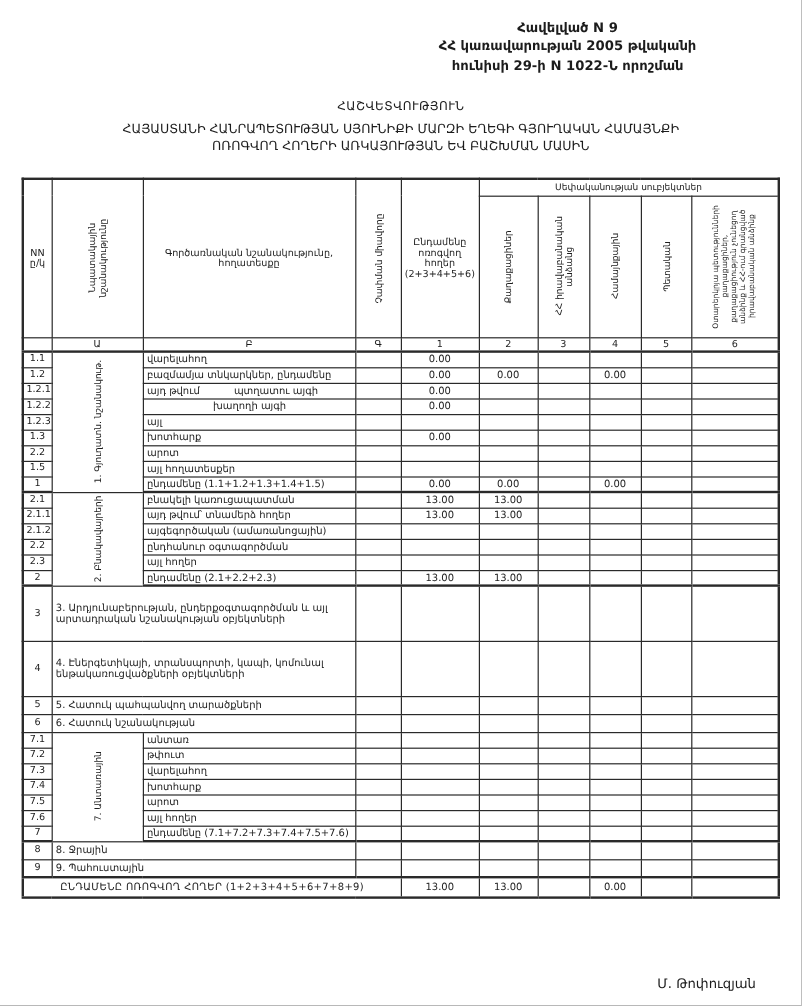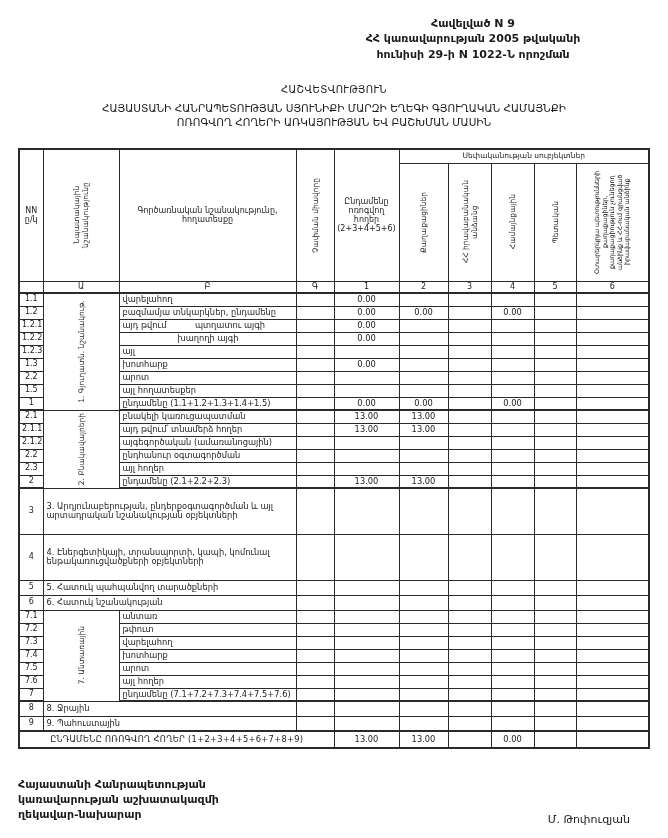--- a/index.html
+++ b/index.html
@@ -455,20 +455,15 @@
             <td class="value-cell">13.00</td>
             <td class="value-cell"></td>
             <td class="value-cell">0.00</td>
             <td class="value-cell"></td>
             <td class="value-cell"></td>
           </tr>
         </tbody>
     </table>
   </div>
 
-  <div class="footer-left">
-    <div>Հայաստանի Հանրապետության</div>
-    <div>կառավարության աշխատակազմի</div>
-    <div>ղեկավար-նախարար</div>
-  </div>
   <div class="footer-sign">Մ. Թոփուզյան</div>
 
 </div>
 
 </body></html>

